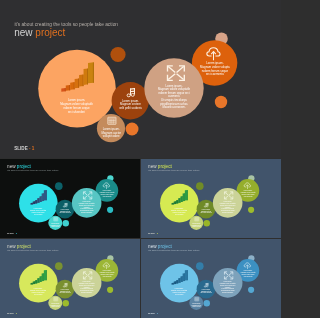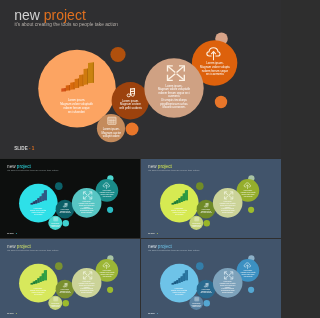--- a/index.html
+++ b/index.html
@@ -93,21 +93,21 @@
           <text x="214.90" y="67.82">Magnam volore volupta</text>
           <text x="214.90" y="71.64">nobem ferrum seque</text>
           <text x="214.90" y="75.46">erci caementu</text>
         </g>
         <g font-size="2.80" fill="#ffffff" text-anchor="middle" font-family="Liberation Sans, sans-serif">
           <text x="111.20" y="130.20">Lorem ipsum.</text>
           <text x="111.20" y="133.80">Magnam auctor</text>
           <text x="111.20" y="137.40">voluptit odore</text>
         </g>
       </svg>
-      <div class="ttl" style="left:14.20px;top:8px;font-size:14px;"><span style="color:#d2d2d2">new</span> <span style="color:#e0701f">project</span></div>
+      <div class="ttl" style="left:14.20px;top:28px;font-size:10px;"><span style="color:#d2d2d2">new</span> <span style="color:#e0701f">project</span></div>
       <div class="sub" style="left:14.40px;top:22.60px;font-size:4.80px;color:#b5afa9;">it's about creating the tools so people take action</div>
       <div class="tag" style="left:14.20px;top:146.80px;font-size:4.60px;color:#d0d0d0;"><span>SLIDE</span> <span style="color:#e0701f">-</span> <span style="color:#e0701f">1</span></div>
     </div>
 <div id="t1" class="slide" style="left:0px;top:159px;width:140px;height:79px;background:#0d0f0e;">
       <svg class="psvg" width="281" height="158" viewBox="0 0 281 158" style="transform:scale(0.498221);transform-origin:0 0;">
         <circle cx="77.00" cy="88.60" r="38.80" fill="#2ee0e8"></circle>
         <circle cx="118.00" cy="54.50" r="7.60" fill="#0c6169"></circle>
         <circle cx="221.50" cy="38.80" r="6.30" fill="#4dd6cf"></circle>
         <circle cx="214.60" cy="63.00" r="22.70" fill="#1a8c8a"></circle>
         <circle cx="221.00" cy="102.00" r="6.20" fill="#2bbcc4"></circle>

